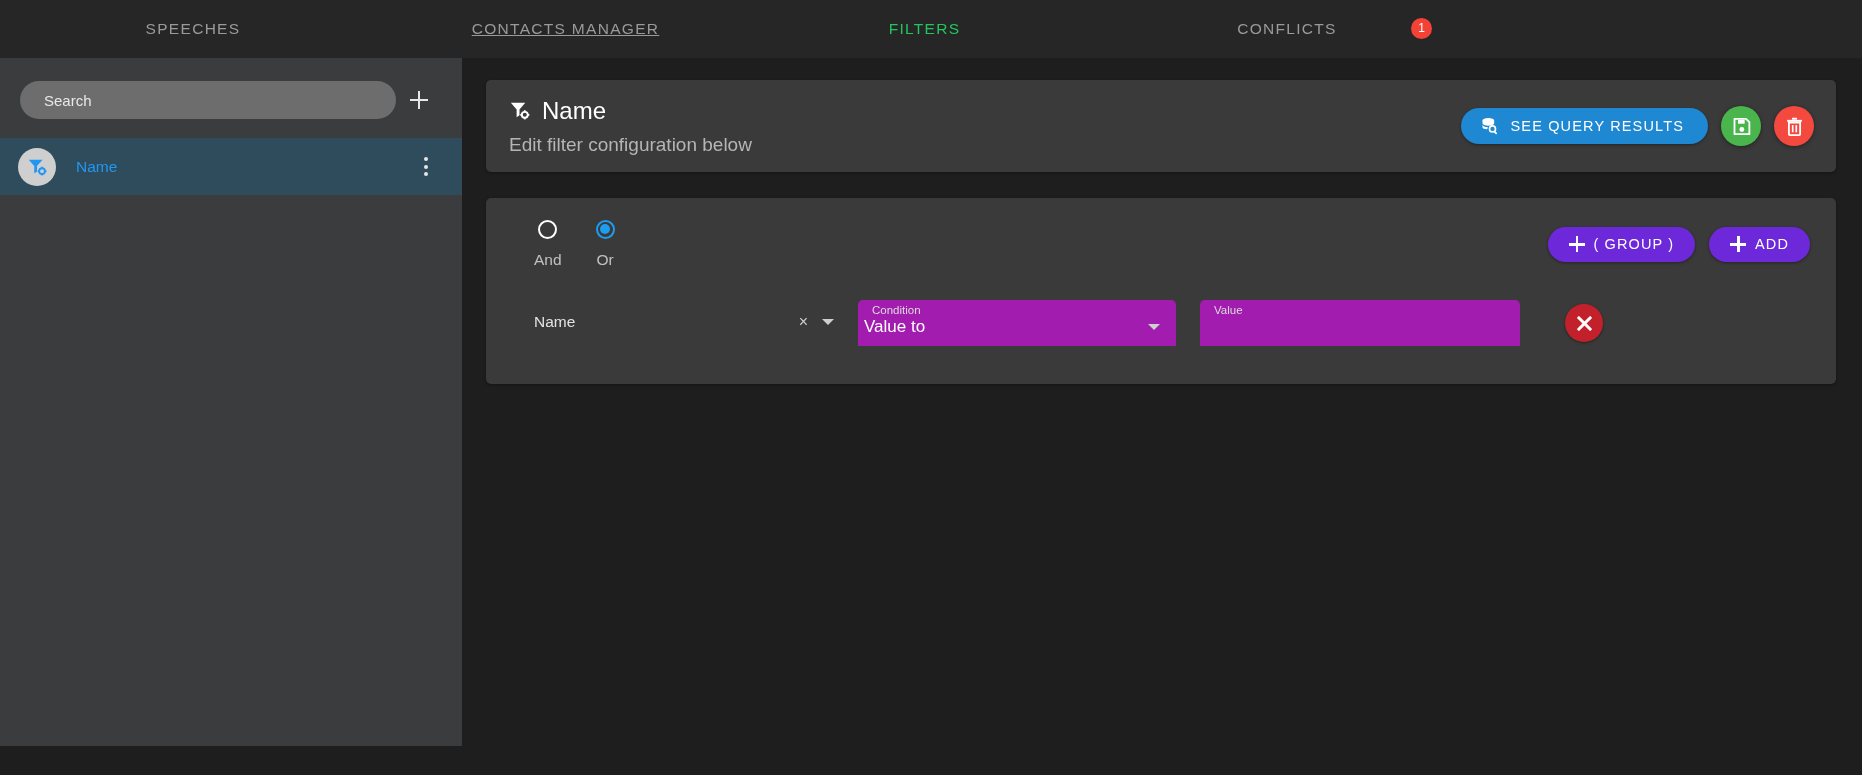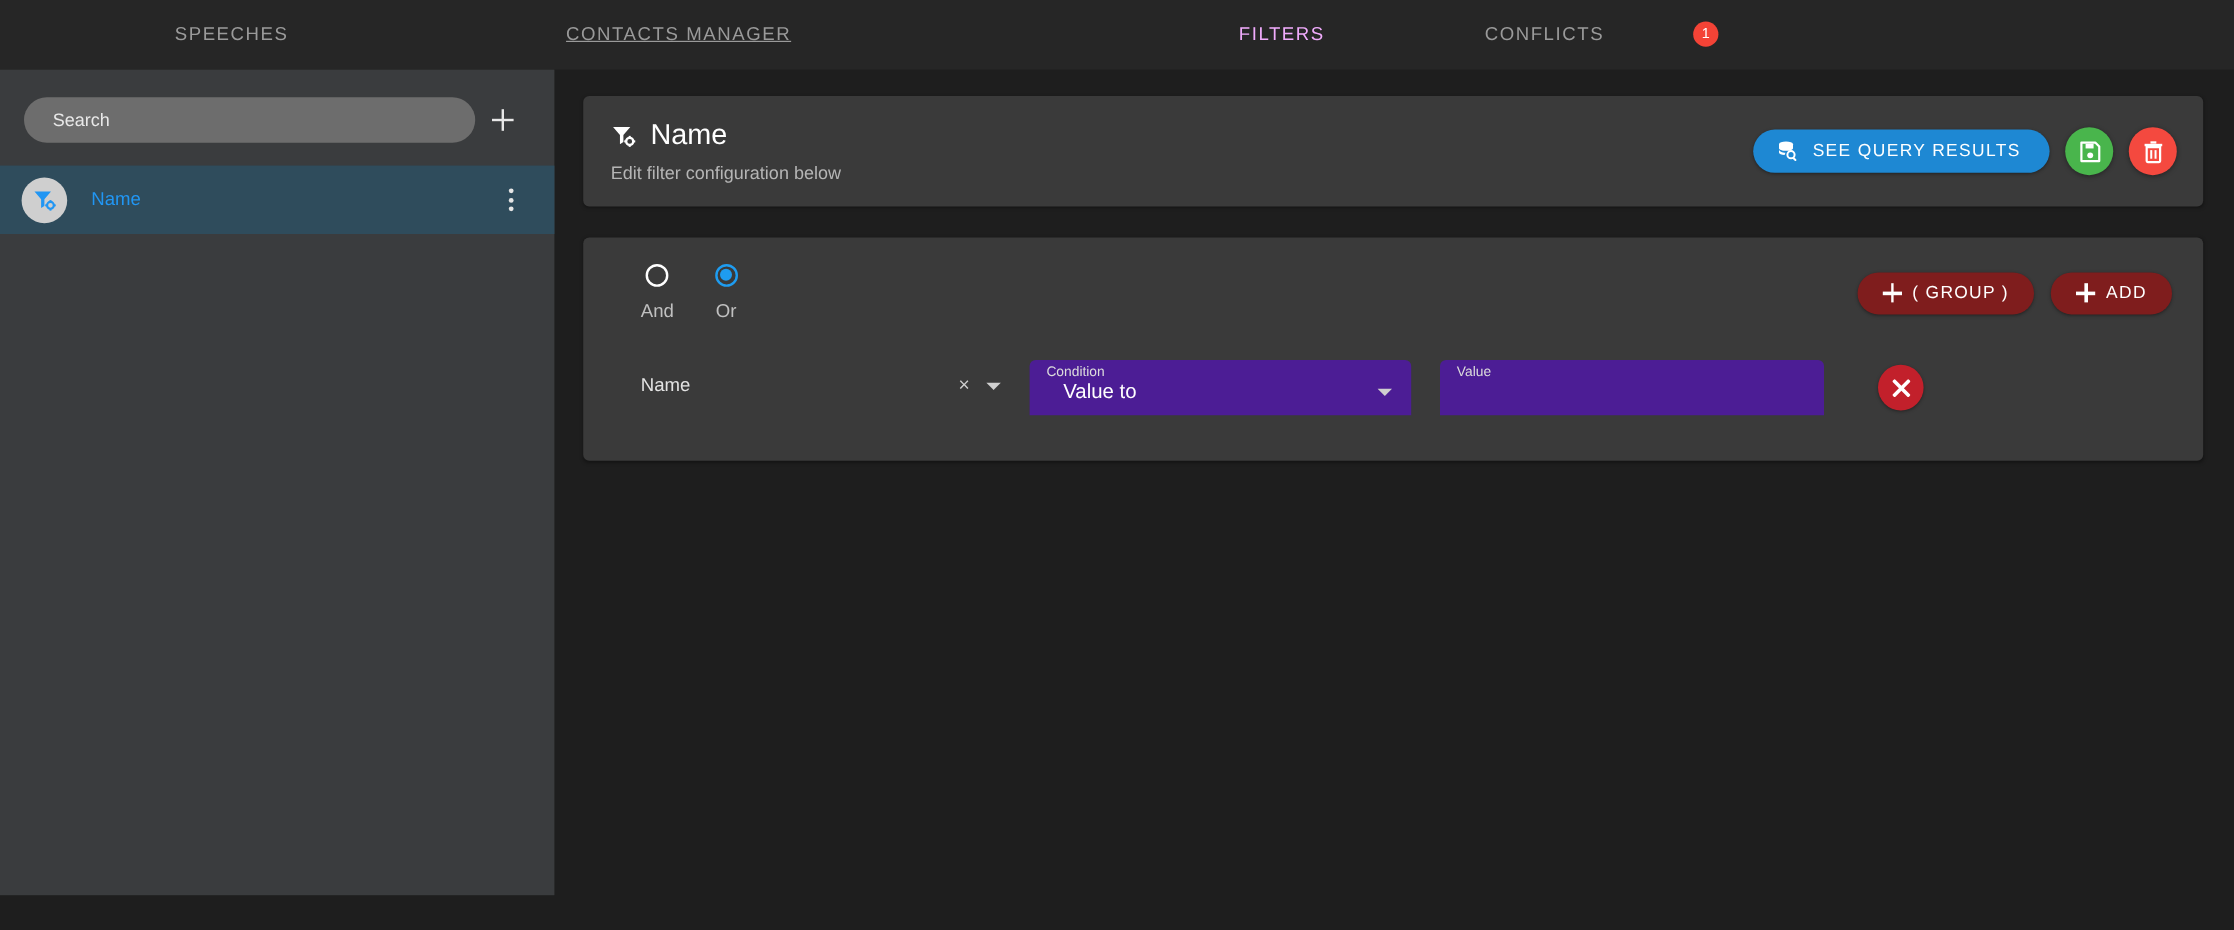--- a/index.html
+++ b/index.html
@@ -36,21 +36,21 @@
     letter-spacing: 1.3px;
     color: #9a9a9a;
     cursor: pointer;
     position: relative;
     user-select: none;
   }
   .nav-tab.t1 { width: 386px; }
   .nav-tab.t2 { width: 359px; text-decoration: underline; }
   .nav-tab.t3 { width: 359px; }
   .nav-tab.t4 { width: 366px; }
-  .nav-tab.active { color: #f0abfc; justify-content: flex-end; }
+  .nav-tab.active { color: #22c55e; }
   .badge {
     position: absolute;
     top: 9px;
     right: 38px;
     min-width: 21px;
     height: 21px;
     border-radius: 50%;
     background: #f44336;
     color: #fff;
     font-size: 12px;
@@ -178,21 +178,21 @@
   }
   .header-left { display: flex; flex-direction: column; justify-content: center; }
   .header-title-row { display: flex; align-items: center; gap: 11px; }
   .header-title {
     color: #ffffff;
     font-size: 24px;
     font-weight: 400;
   }
   .header-sub {
     color: #b5b5b5;
-    font-size: 15px;
+    font-size: 19px;
     margin-top: 9px;
     margin-left: 1px;
   }
   .header-actions { display: flex; align-items: center; gap: 13px; }
 
   .btn-query {
     height: 36px;
     border-radius: 18px;
     background: #1e88d3;
     color: #ffffff;
@@ -251,21 +251,21 @@
     height: 10px;
     border-radius: 50%;
     background: #1e9cf0;
   }
   .radio-label { color: #c0c0c0; font-size: 15.5px; }
 
   .top-buttons { display: flex; align-items: center; gap: 14px; }
   .btn-pill {
     height: 35px;
     border-radius: 18px;
-    background: #7f1d1d;
+    background: #6d28d9;
     color: #ffffff;
     border: none;
     display: flex;
     align-items: center;
     gap: 9px;
     padding: 0 21px;
     font-size: 14.5px;
     letter-spacing: 1.1px;
     cursor: pointer;
     font-family: "Liberation Sans", sans-serif;
@@ -303,25 +303,25 @@
   }
   .caret {
     width: 0; height: 0;
     border-left: 6px solid transparent;
     border-right: 6px solid transparent;
     border-top: 6px solid #cfcfcf;
     cursor: pointer;
   }
 
   .filled-field {
-    background: #4c1d95;
+    background: #a21caf;
     border-radius: 5px 5px 0 0;
     height: 46px;
     position: relative;
-    padding: 0 28px;
+    padding: 0 6px;
     display: flex;
     align-items: flex-end;
     cursor: text;
   }
   .filled-field.select-field { cursor: pointer; }
   .ff-label {
     position: absolute;
     top: 4px;
     left: 14px;
     font-size: 11.5px;

